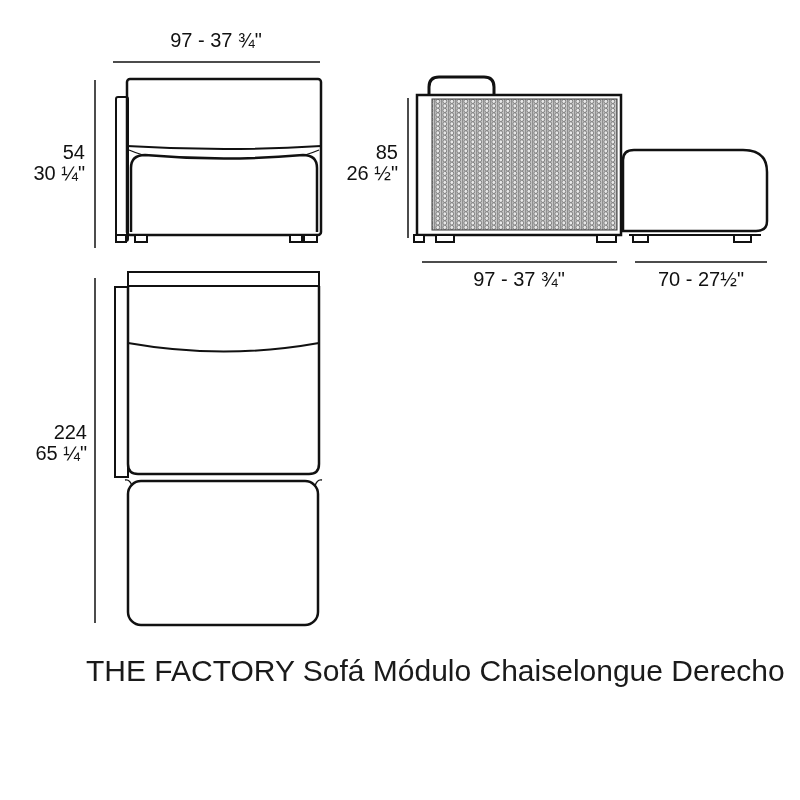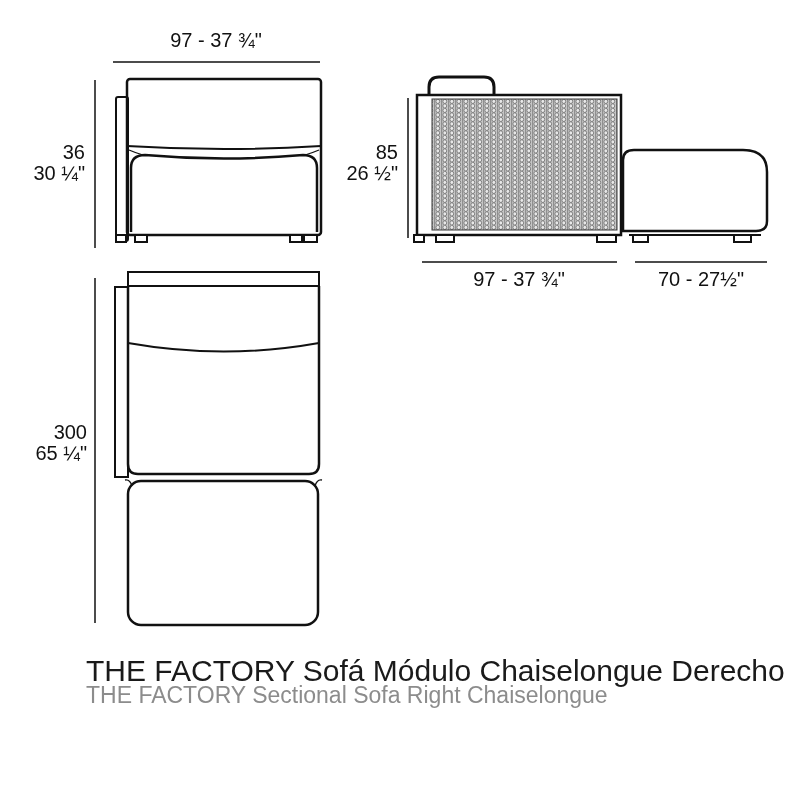--- a/index.html
+++ b/index.html
@@ -71,36 +71,35 @@
       <path d="M128,343 Q224,360 319,343" stroke-width="2"></path>
       <path d="M125,480 Q130,479 132,486" stroke-width="1.3"></path>
       <path d="M322,480 Q317,479 315,486" stroke-width="1.3"></path>
       <rect x="128" y="481" width="190" height="144" rx="13" stroke-width="2.5"></rect>
     </g>
   </svg>
 
   <div class="dim-label centered" style="left:216px;top:30px;">97 - 37 ¾"</div>
 
   <div class="dim-label right-block" style="left:0;width:85px;top:142px;">
-    <div>36</div>
+    <div>54</div>
     <div>30 ¼"</div>
   </div>
 
   <div class="dim-label right-block" style="left:306px;width:92px;top:142px;">
     <div>85</div>
     <div>26 ½"</div>
   </div>
 
   <div class="dim-label centered" style="left:519px;top:269px;">97 - 37 ¾"</div>
 
   <div class="dim-label centered" style="left:701px;top:269px;">70 - 27½"</div>
 
   <div class="dim-label right-block" style="left:0;width:87px;top:422px;">
-    <div>300</div>
+    <div>224</div>
     <div>65 ¼"</div>
   </div>
 
   <div class="title-block">
     <div class="title-line1">THE FACTORY Sofá Módulo Chaiselongue Derecho</div>
-    <div class="title-line2">THE FACTORY Sectional Sofa Right Chaiselongue</div>
   </div>
 
 </div>
 
 </body></html>

